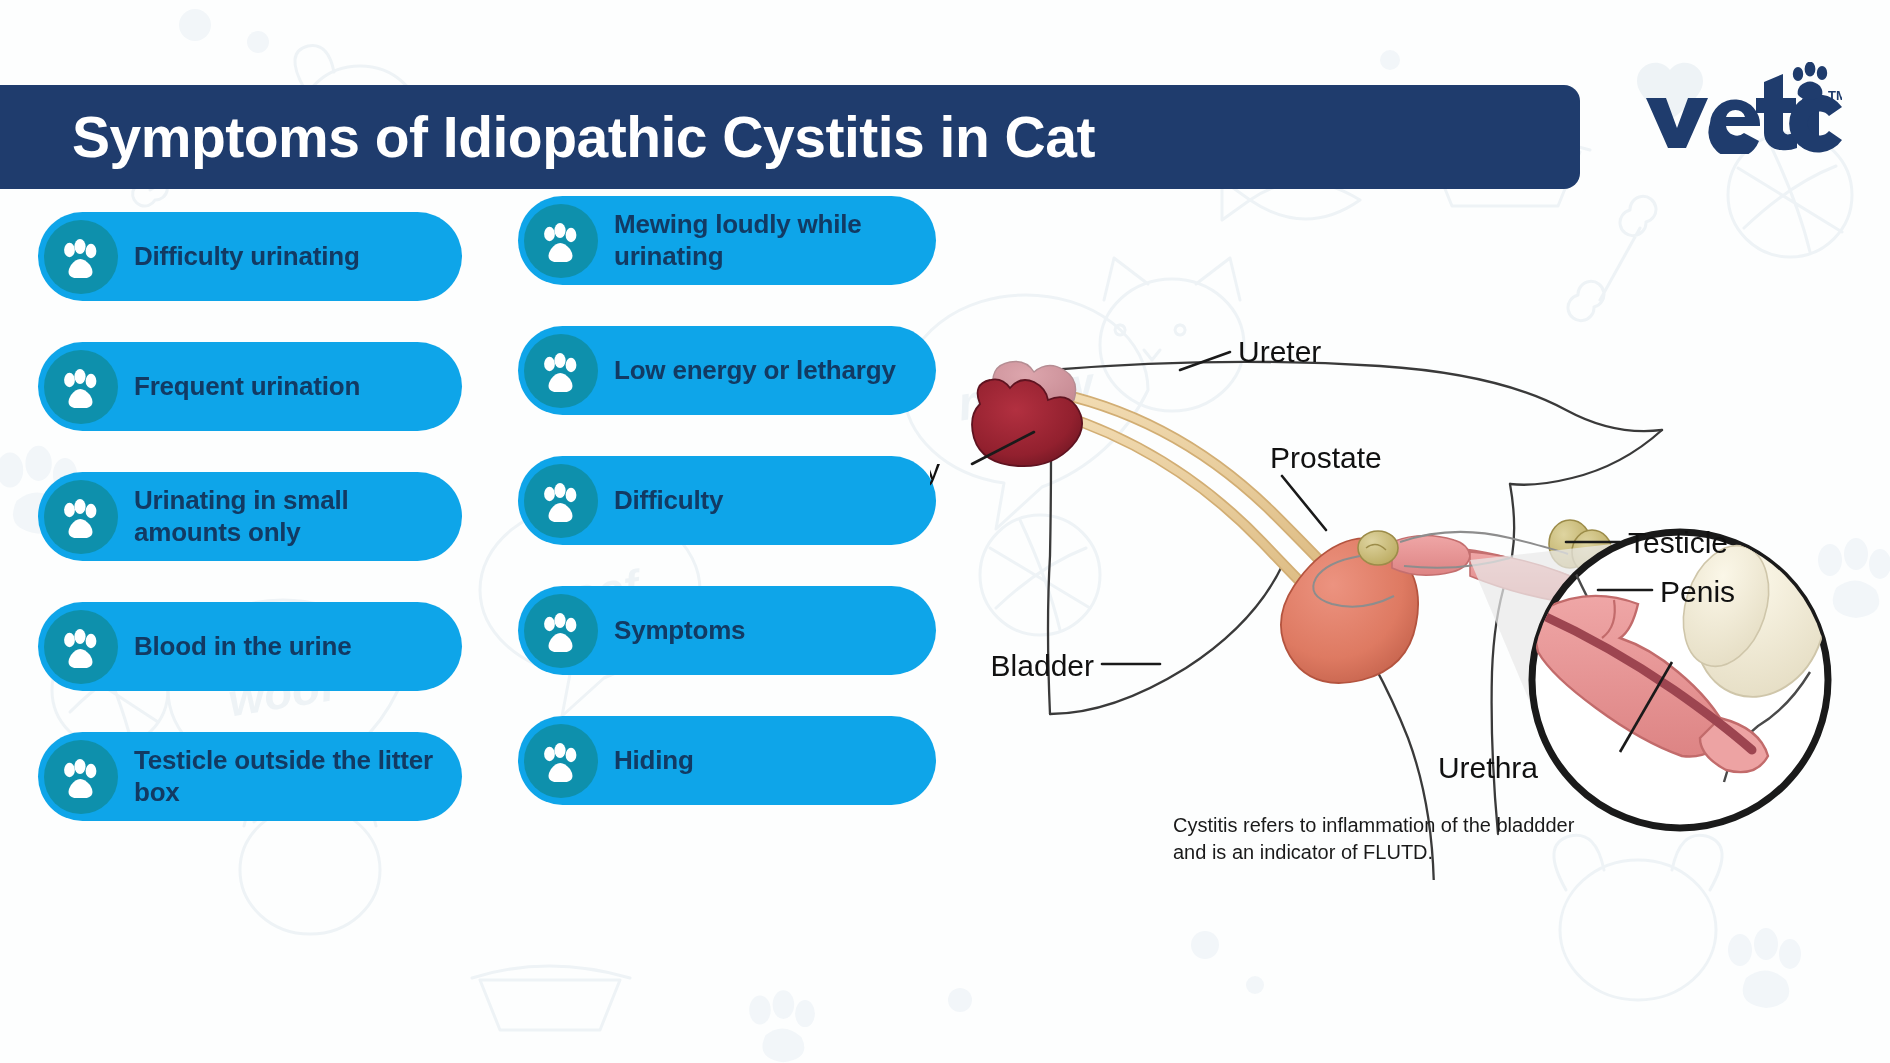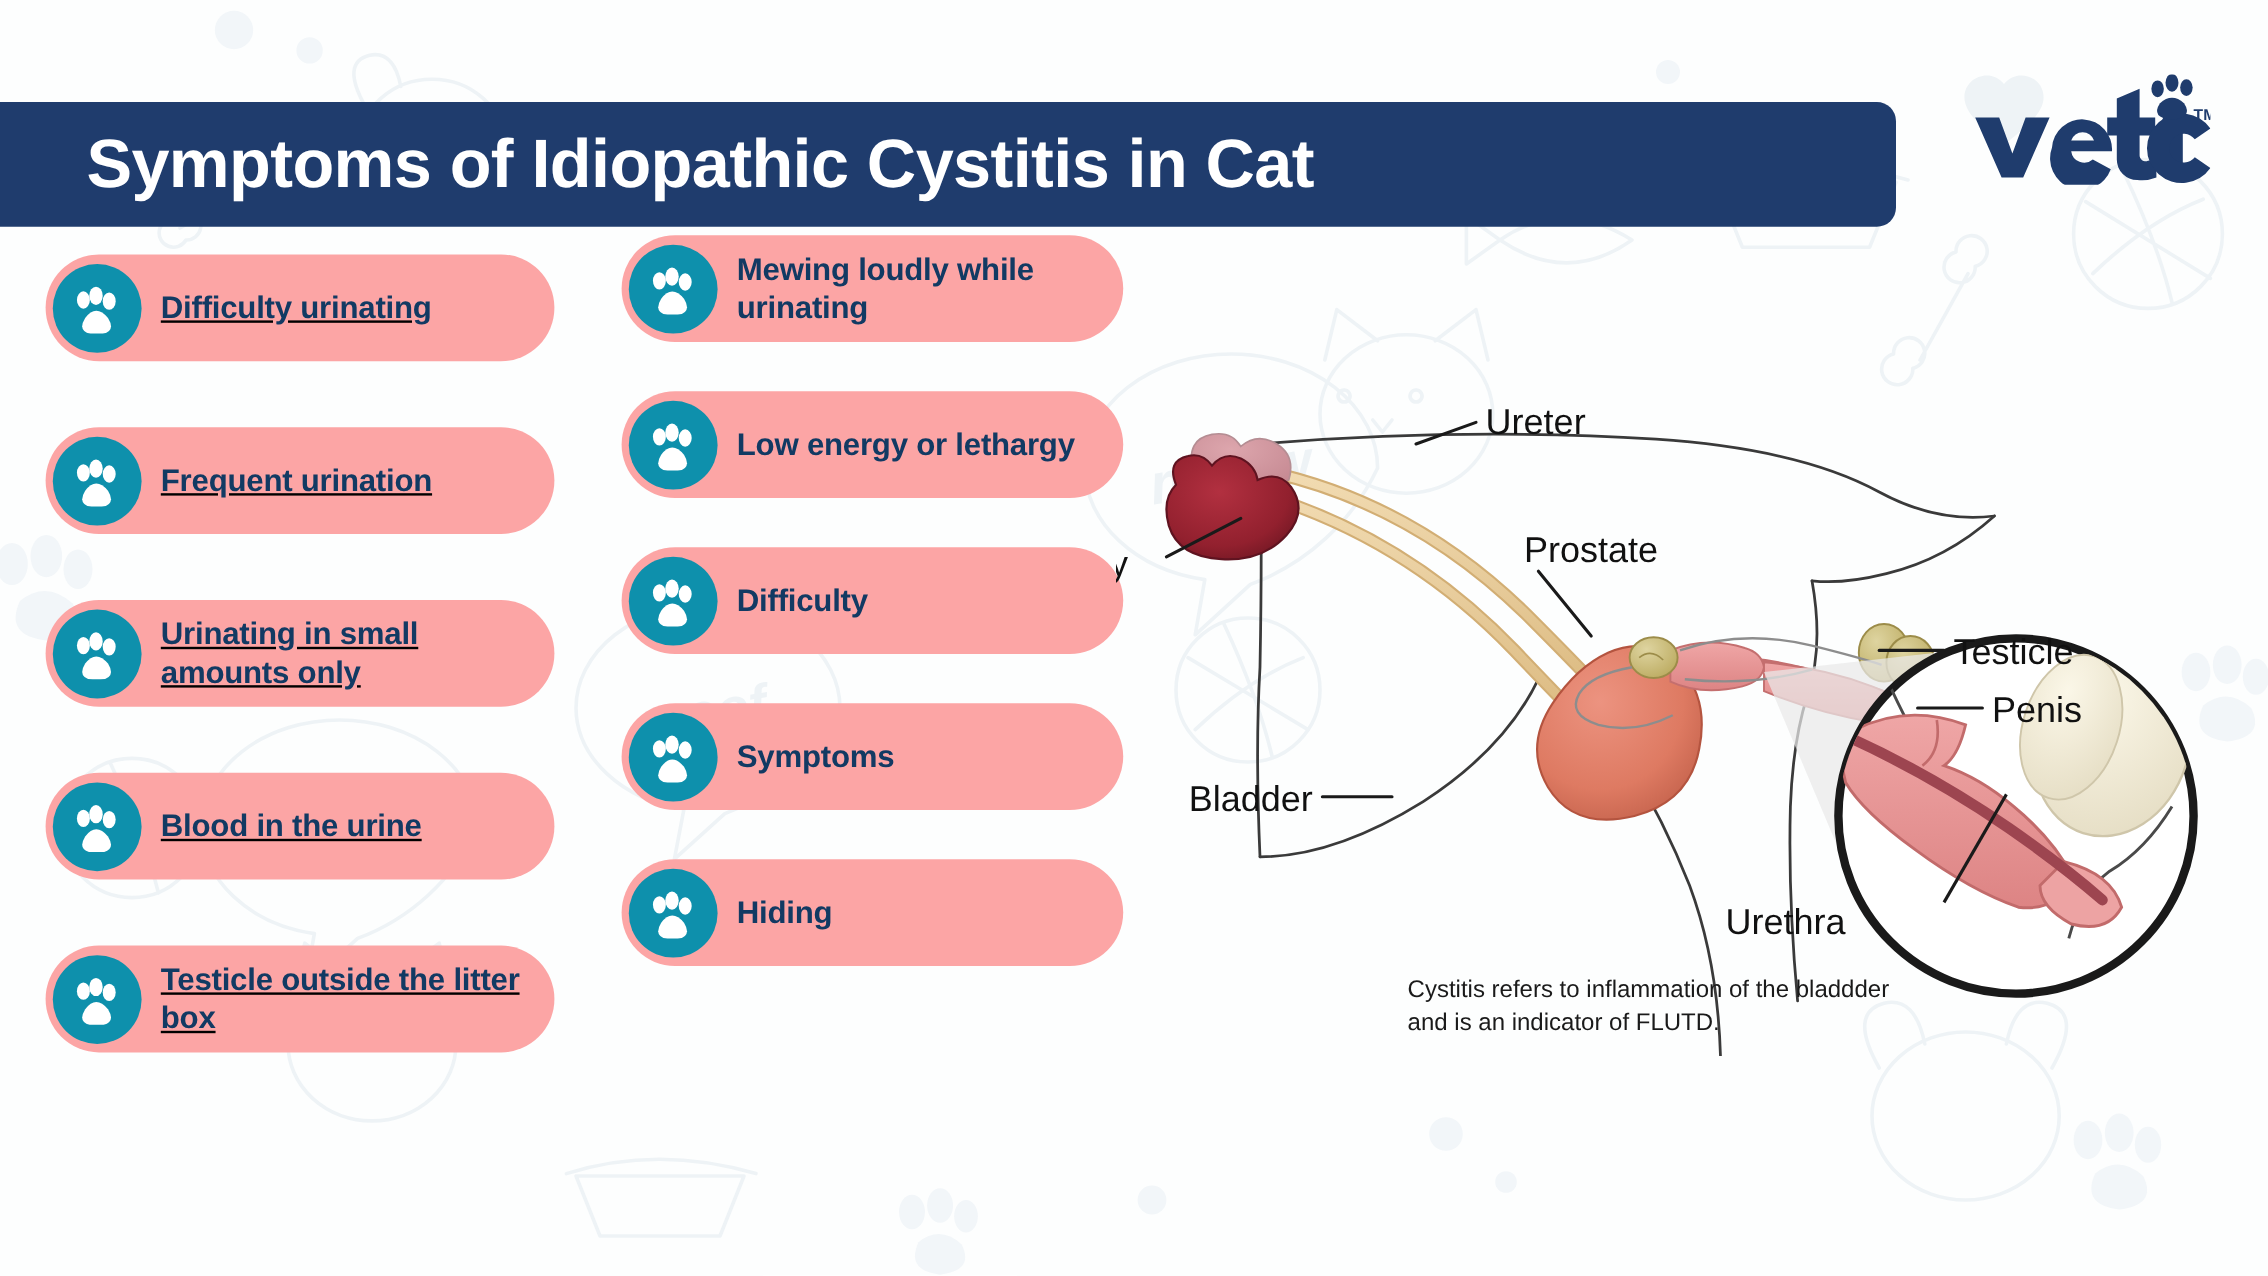--- a/index.html
+++ b/index.html
@@ -49,26 +49,26 @@
     right:48px; top:62px;
     width:200px; height:92px;
   }
   .logo svg { display:block; }
 
   
   .col {
     position:absolute;
     display:flex; flex-direction:column;
   }
-  .col-left  { left:38px;  top:212px; width:424px; gap:55px;text-decoration:underline; }
+  .col-left  { left:38px;  top:212px; width:424px; gap:41px; }
   .col-right { left:518px; top:196px; width:418px; gap:41px; }
 
   .pill {
     position:relative;
-    background:#fca5a5;
+    background:#0ea5e9;
     border-radius:48px;
     min-height:89px;
     display:flex;
     align-items:center;
     padding-left:96px;
     padding-right:18px;
   }
   .pill-icon {
     position:absolute;
     left:6px; top:50%;

